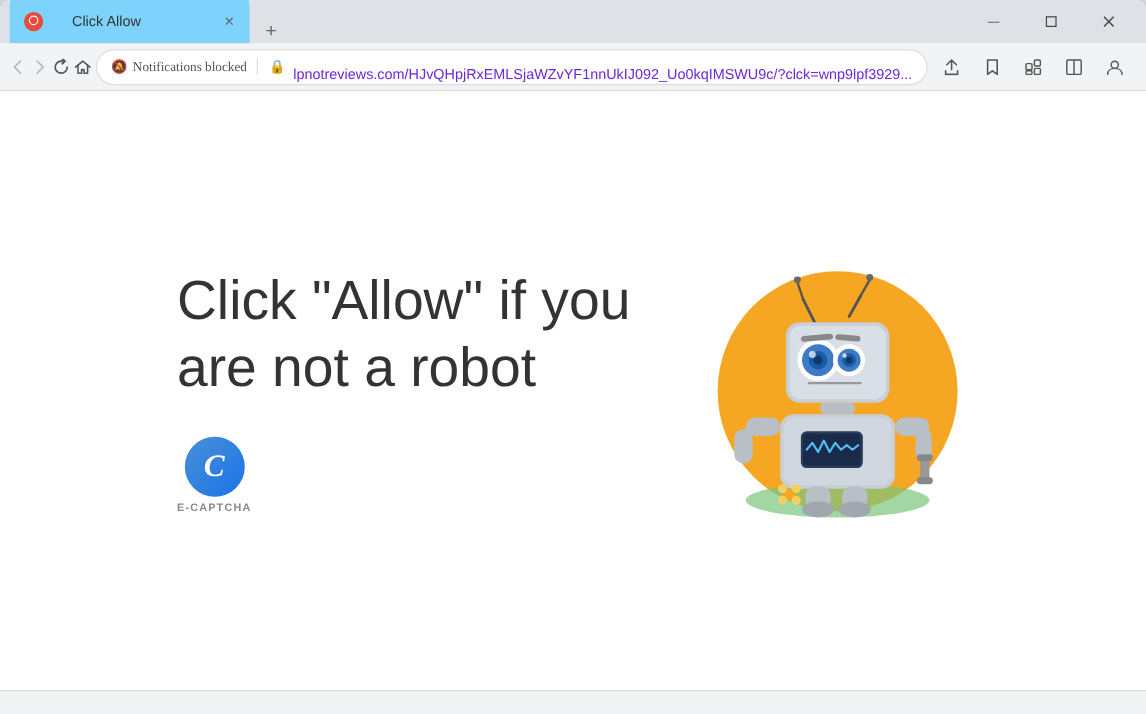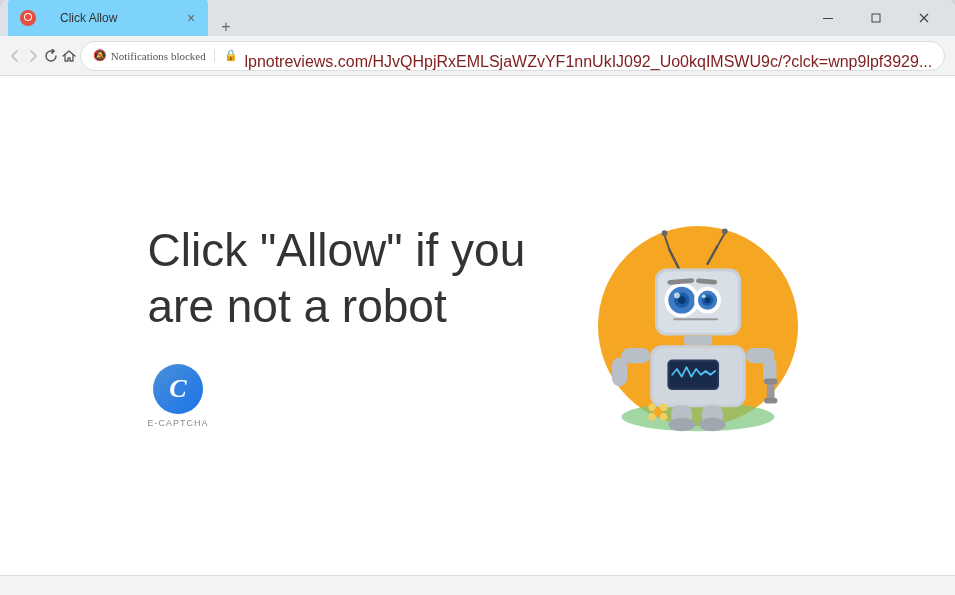--- a/index.html
+++ b/index.html
@@ -18,35 +18,35 @@
     .tab-title { font-size: 12px; color: #333; flex: 1; white-space: nowrap; overflow: hidden; text-overflow: ellipsis; }
     .tab-close { width: 18px; height: 18px; border-radius: 50%; display: flex; align-items: center; justify-content: center; cursor: pointer; color: #666; font-size: 11px; }
     .new-tab-btn { width: 28px; height: 28px; display: flex; align-items: center; justify-content: center; border-radius: 50%; cursor: pointer; color: #666; font-size: 16px; margin-left: 4px; }
 
     
     .toolbar { height: 40px; background: #f1f3f4; display: flex; align-items: center; padding: 4px 8px; gap: 4px; border-bottom: 1px solid #ddd; }
     .nav-btn { width: 32px; height: 32px; border-radius: 50%; display: flex; align-items: center; justify-content: center; cursor: pointer; color: #444; font-size: 14px; }
     .nav-btn.disabled { color: #bbb; cursor: default; }
     .address-bar { flex: 1; height: 30px; background: white; border-radius: 15px; display: flex; align-items: center; padding: 0 12px; gap: 6px; border: 1px solid #ddd; }
     .notification-blocked { display: flex; align-items: center; gap: 4px; font-size: 11px; color: #555; border-right: 1px solid #ddd; padding-right: 8px; white-space: nowrap; }
-    .url-text { font-size: 16px; color: #7f1d1d; flex: 1; overflow: hidden; text-overflow: ellipsis; white-space: nowrap; margin-top: 12px; }
+    .url-text { font-size: 12px; color: #6d28d9; flex: 1; overflow: hidden; text-overflow: ellipsis; white-space: nowrap; margin-top: 12px; }
     .toolbar-actions { display: flex; align-items: center; gap: 2px; }
 
     
     .page-content { flex: 1; background: white; display: flex; align-items: center; justify-content: center; padding: 20px; }
     .page-inner { display: flex; align-items: center; justify-content: center; gap: 60px; max-width: 800px; }
 
     
     .text-section { flex: 1; max-width: 380px; }
     .main-text { font-size: 46px; color: #333; line-height: 1.2; font-weight: 400; }
     .main-text strong { font-weight: 400; }
     .captcha-section { margin-top: 30px; display: flex; flex-direction: column; align-items: flex-start; }
     .captcha-logo { display: flex; flex-direction: column; align-items: center; }
     .captcha-c { width: 50px; height: 50px; border-radius: 50%; background: linear-gradient(135deg, #4a90d9, #1a73e8); display: flex; align-items: center; justify-content: center; color: white; font-size: 28px; font-weight: bold; font-style: italic; }
-    .captcha-label { font-size: 9px; color: #888; letter-spacing: 1px; margin-top: 4px; text-transform: uppercase; }
+    .captcha-label { font-size: 9px; color: #888; letter-spacing: 1px; margin-top: 4px; text-transform: uppercase; font-weight: bold; }
 
     
     .robot-section { flex-shrink: 0; width: 220px; height: 220px; position: relative; }
     .robot-bg-circle { width: 200px; height: 200px; background: #f5a623; border-radius: 50%; position: absolute; top: 10px; left: 10px; }
     .robot-svg { position: absolute; top: 0; left: 0; width: 220px; height: 220px; }
 
     
     .status-bar { height: 20px; background: #f1f3f4; border-top: 1px solid #ddd; display: flex; align-items: center; padding: 0 8px; font-size: 11px; color: #666; }
   </style>
 </head>

